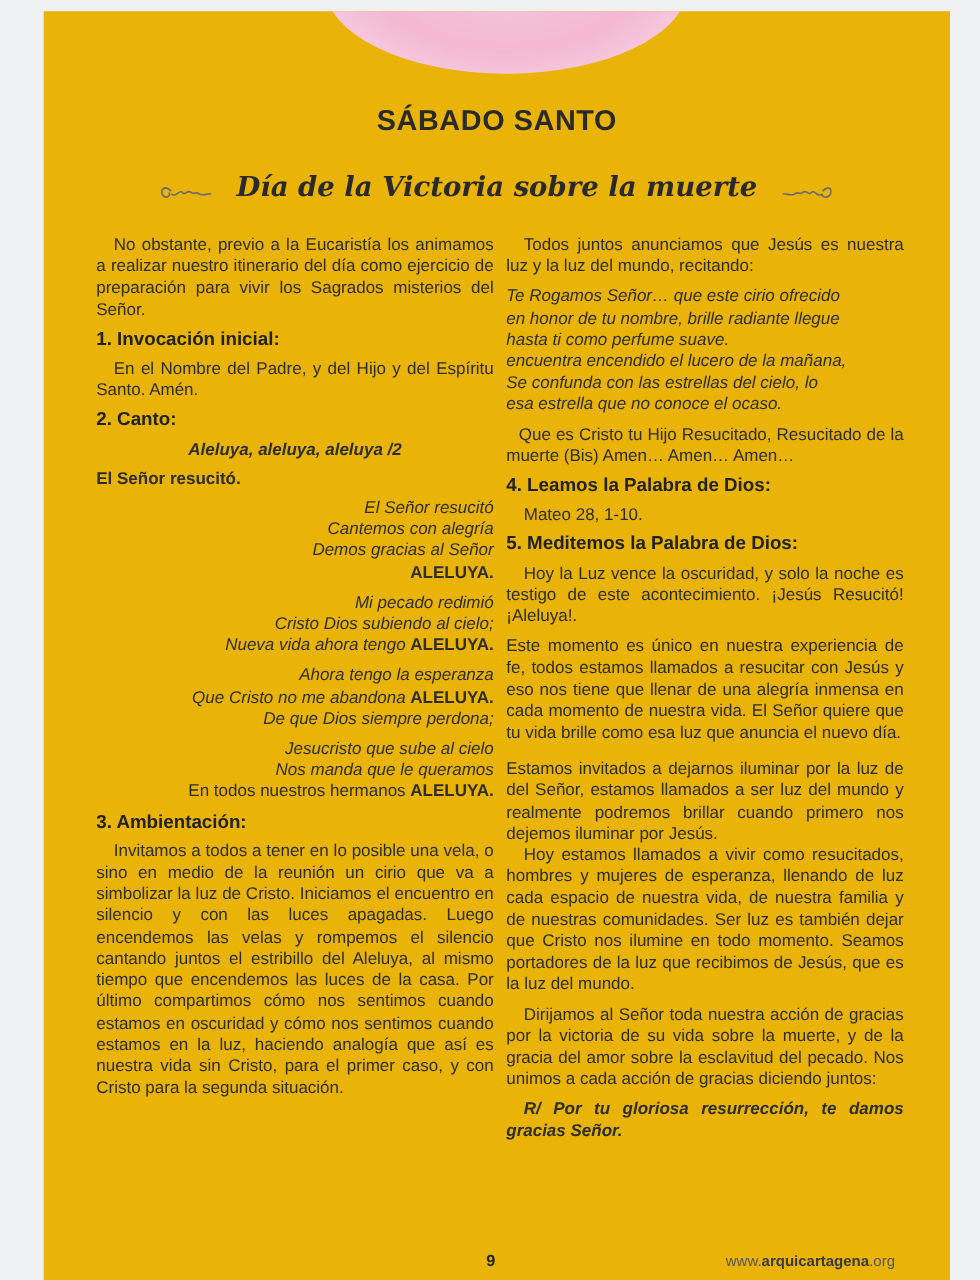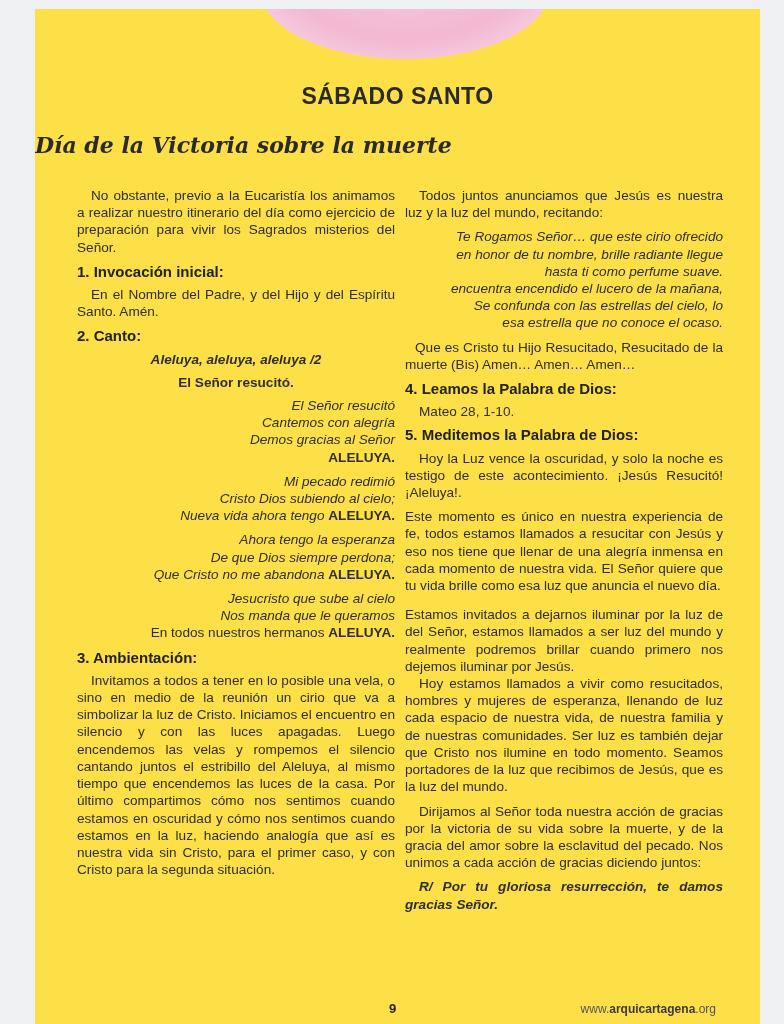--- a/index.html
+++ b/index.html
@@ -5,58 +5,58 @@
   html, body { margin:0; padding:0; }
   body {
     width:784px; height:1024px; overflow:hidden;
     background:#eef0f2;
     font-family:"Liberation Sans", sans-serif;
     color:#2a2a2a;
     position:relative;
   }
   .page {
     position:absolute; left:35px; top:9px; width:725px; height:1015px;
-    background:#fde047;
+    background:#eab308;
     overflow:hidden;
   }
   .date-banner {
     position:absolute; left:225px; top:-90px; width:290px; height:140px;
     border-radius:50%;
     background:radial-gradient(ellipse at 50% 40%, #f7c9df 0%, #f3b8d3 55%, #f9dcea 100%);
   }
   .title {
     position:absolute; left:0; right:0; top:74px;
     text-align:center; font-weight:bold; font-size:23px; letter-spacing:0.5px; color:#2a2a2a;
   }
   .subtitle-row {
     position:absolute; left:0; right:0; top:118px; height:36px;
-    display:flex; justify-content:center; align-items:flex-start; gap:18px;flex-direction:column;
+    display:flex; justify-content:center; align-items:flex-end; gap:18px;
   }
   .subtitle {
     font-family:"DejaVu Serif", serif; font-style:italic; font-weight:bold;
     font-size:22px; color:#2a2a2a;
   }
   .flourish { width:46px; height:20px; }
   .col {
     position:absolute; top:178px; width:318px;
     font-size:13.6px; line-height:17.2px; color:#2e2e2e;
   }
   .col-left { left:42px; }
   .col-right { left:370px; }
   p { margin:0 0 7px 0; text-align:justify; }
   .indent { text-indent:14px; }
   h3 {
     margin:4px 0 6px 0; font-size:15px; font-weight:bold; color:#222;
   }
   .song { text-align:right; font-style:italic; margin:0 0 7px 0; }
   .song .line { display:block; }
   .song-title { text-align:center; font-weight:bold; font-style:italic; margin:0 0 6px 0; }
-  .song-bold { text-align:center; font-weight:bold; margin:0 0 6px 0; }
+  .song-bold { font-weight:bold; margin:0 0 6px 0; }
   .alleluia { font-weight:bold; font-style:normal; }
-  .prayer { text-align:right; font-style:italic; margin:0 0 7px 0; }
+  .prayer { text-align:left; font-style:italic; margin:0 0 7px 0; }
   .prayer .line { display:block; }
   .prayer2 { margin:0 0 7px 0; text-indent:10px; }
   .response { font-style:italic; font-weight:bold; text-align:justify; text-indent:14px; }
   .ref { margin:0 0 6px 14px; }
   .page-number {
     position:absolute; left:354px; top:992px; font-weight:bold; font-size:13px; color:#222;
   }
   .website {
     position:absolute; right:44px; top:993px; font-size:12px; color:#555;
   }
@@ -99,22 +99,22 @@
       <span class="line">Demos gracias al Señor</span>
       <span class="line alleluia">ALELUYA.</span>
     </div>
     <div class="song">
       <span class="line">Mi pecado redimió</span>
       <span class="line">Cristo Dios subiendo al cielo;</span>
       <span class="line"><span>Nueva vida ahora tengo</span> <span class="alleluia">ALELUYA.</span></span>
     </div>
     <div class="song">
       <span class="line">Ahora tengo la esperanza</span>
+      <span class="line"><span>Que Cristo no me abandona</span> <span class="alleluia">ALELUYA.</span></span>
       <span class="line">De que Dios siempre perdona;</span>
-      <span class="line"><span>Que Cristo no me abandona</span> <span class="alleluia">ALELUYA.</span></span>
     </div>
     <div class="song" style="font-style:normal">
       <span class="line" style="font-style:italic">Jesucristo que sube al cielo</span>
       <span class="line" style="font-style:italic">Nos manda que le queramos</span>
       <span class="line"><span>En todos nuestros hermanos</span> <span class="alleluia">ALELUYA.</span></span>
     </div>
 
     <h3>3.  Ambientación:</h3>
     <p class="indent">Invitamos a todos a tener en lo posible una vela, o sino en medio de la reunión un cirio que va a simbolizar la luz de Cristo. Iniciamos el encuentro en silencio y con las luces apagadas. Luego encendemos las velas y rompemos el silencio cantando juntos el estribillo del Aleluya, al mismo tiempo que encendemos las luces de la casa. Por último compartimos cómo nos sentimos cuando estamos en oscuridad y cómo nos sentimos cuando estamos en la luz, haciendo analogía que así es nuestra vida sin Cristo, para el primer caso, y con Cristo para la segunda situación.</p>
   </div>

